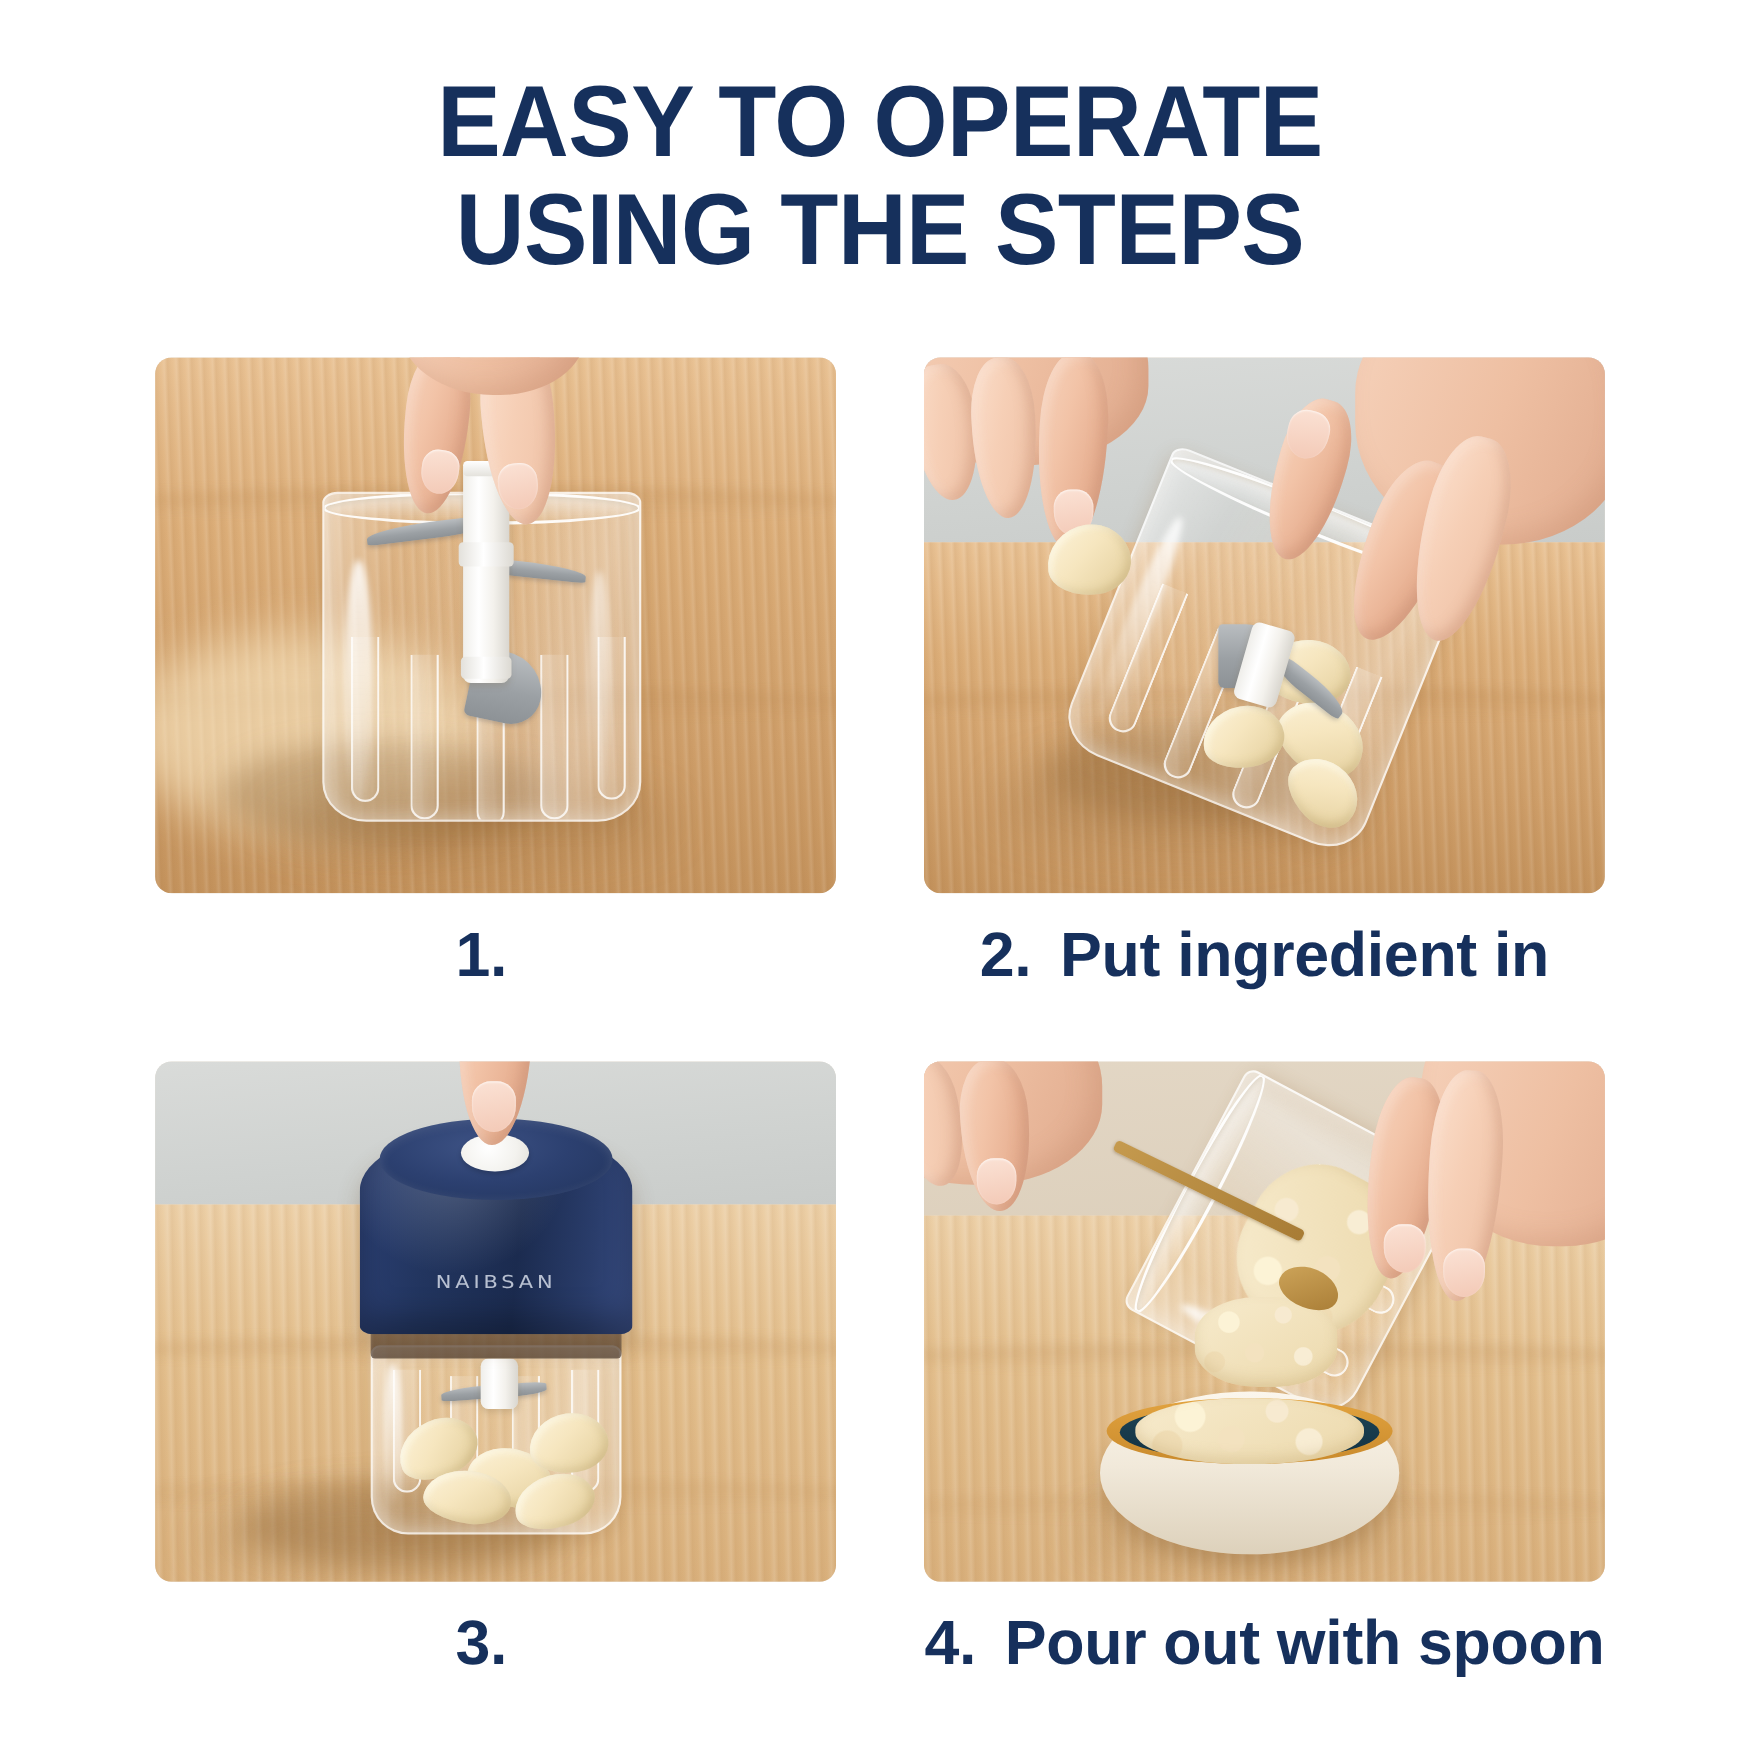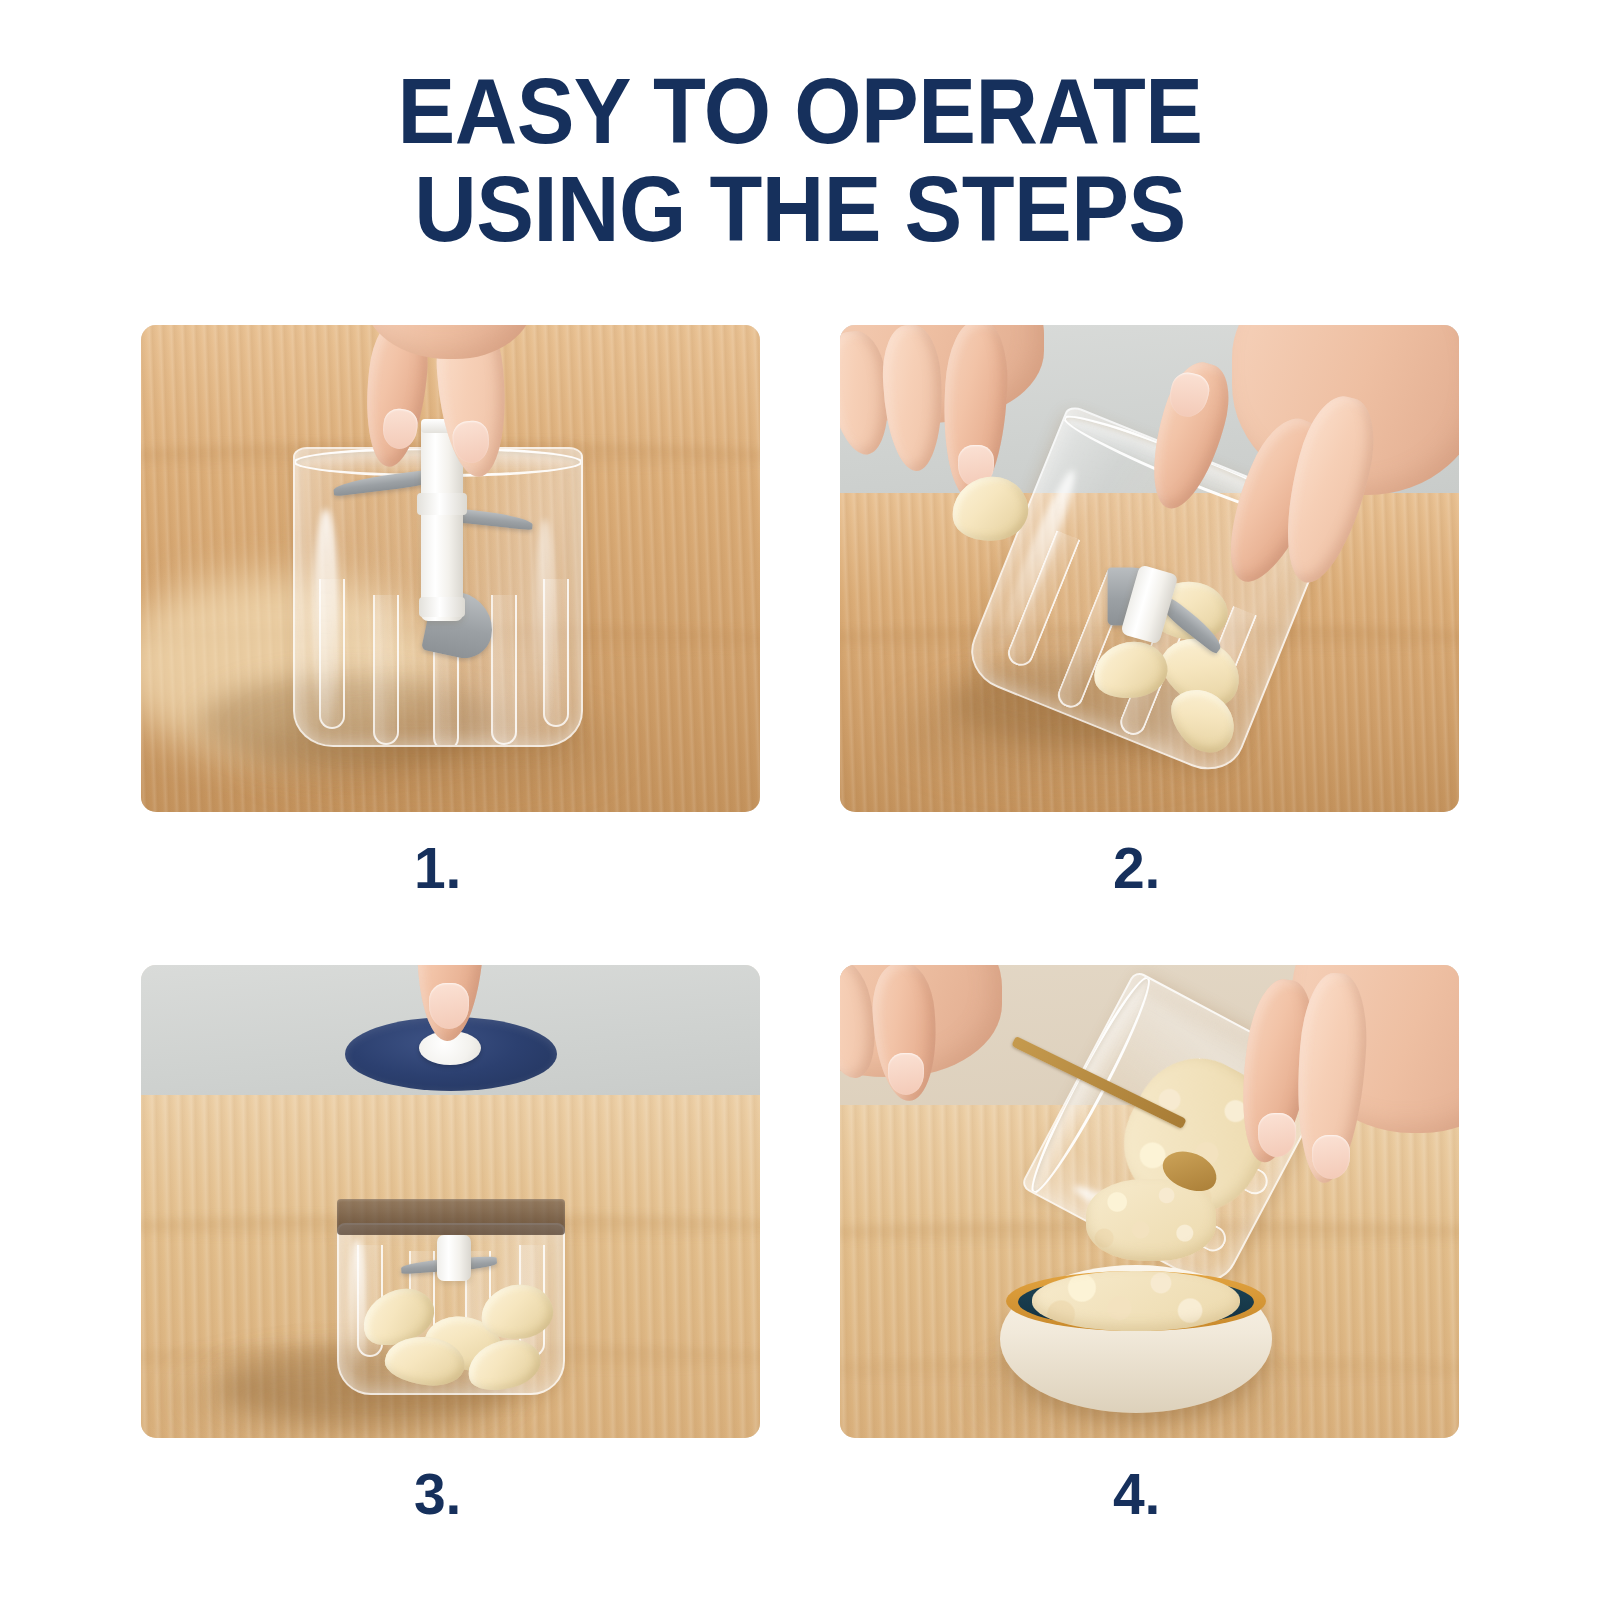--- a/index.html
+++ b/index.html
@@ -385,20 +385,21 @@
       </div>
     </div>
   </div>
 
   <div class="caption">
     <span class="num">1.</span>
   </div>
 
   <div class="caption">
     <span class="num">2.</span>
+    <span>Put ingredient in</span>
   </div>
 
   <div class="photo">
     <div class="scene">
       <div class="wall" style="height:130px;"></div>
       <div class="table pale" style="top:130px;height:343px;"></div>
       <div class="grainband" style="left:-40px;top:250px;width:720px;height:24px;"></div>
       <div class="grainband" style="left:-60px;top:380px;width:740px;height:28px;opacity:.65;"></div>
       <div class="shadow" style="left:78px;top:382px;width:300px;height:78px;"></div>
       <div class="shadow soft" style="left:40px;top:400px;width:330px;height:66px;"></div>
@@ -413,20 +414,23 @@
         <div class="clove" style="left:142px;top:60px;width:72px;height:54px;transform:rotate(-8deg);"></div>
         <div class="clove" style="left:46px;top:112px;width:80px;height:48px;transform:rotate(6deg);"></div>
         <div class="clove" style="left:128px;top:116px;width:74px;height:48px;transform:rotate(-16deg);"></div>
         <div class="blade" style="left:62px;top:34px;width:96px;height:12px;border-radius:50% 20% 40% 12%;transform:rotate(-4deg);"></div>
         <div class="shaft" style="left:98px;top:10px;width:34px;height:46px;"></div>
         <div class="hilite" style="left:10px;top:14px;width:16px;height:130px;"></div>
       </div>
 
       <div class="collar" style="left:196px;top:234px;width:228px;height:36px;"></div>
 
+      <div class="motor" style="left:186px;top:62px;width:248px;height:186px;">
+        <div class="brand" style="left:0;right:0;text-align:center;top:128px;">NAIBSAN</div>
+      </div>
       <div class="motor-top" style="left:204px;top:52px;width:212px;height:74px;"></div>
       <div class="power-btn" style="left:278px;top:66px;width:62px;height:34px;"></div>
 
       <div class="hand">
         <div class="finger" style="left:276px;top:-96px;width:66px;height:172px;transform:rotate(2deg);"></div>
         <div class="nail" style="left:288px;top:18px;width:40px;height:46px;"></div>
       </div>
     </div>
   </div>
 
@@ -475,15 +479,16 @@
       </div>
     </div>
   </div>
 
   <div class="caption">
     <span class="num">3.</span>
   </div>
 
   <div class="caption">
     <span class="num">4.</span>
+    <span>Pour out with spoon</span>
   </div>
 
 </div>
 
 </body></html>

